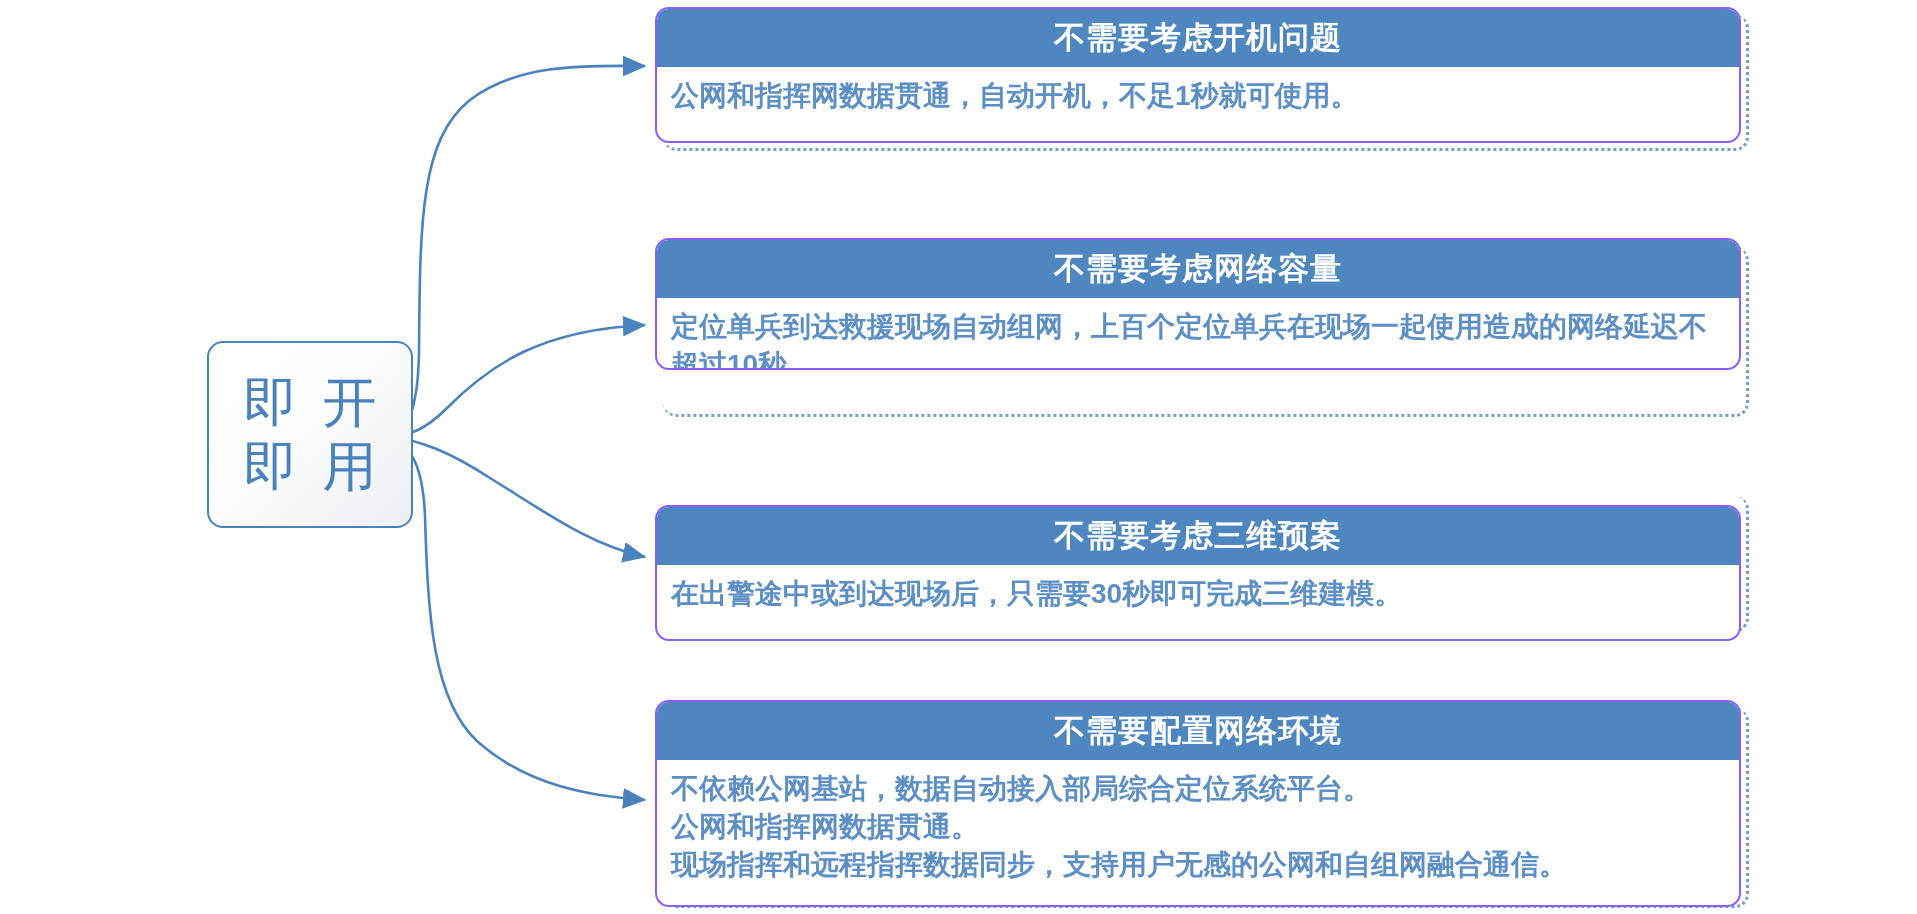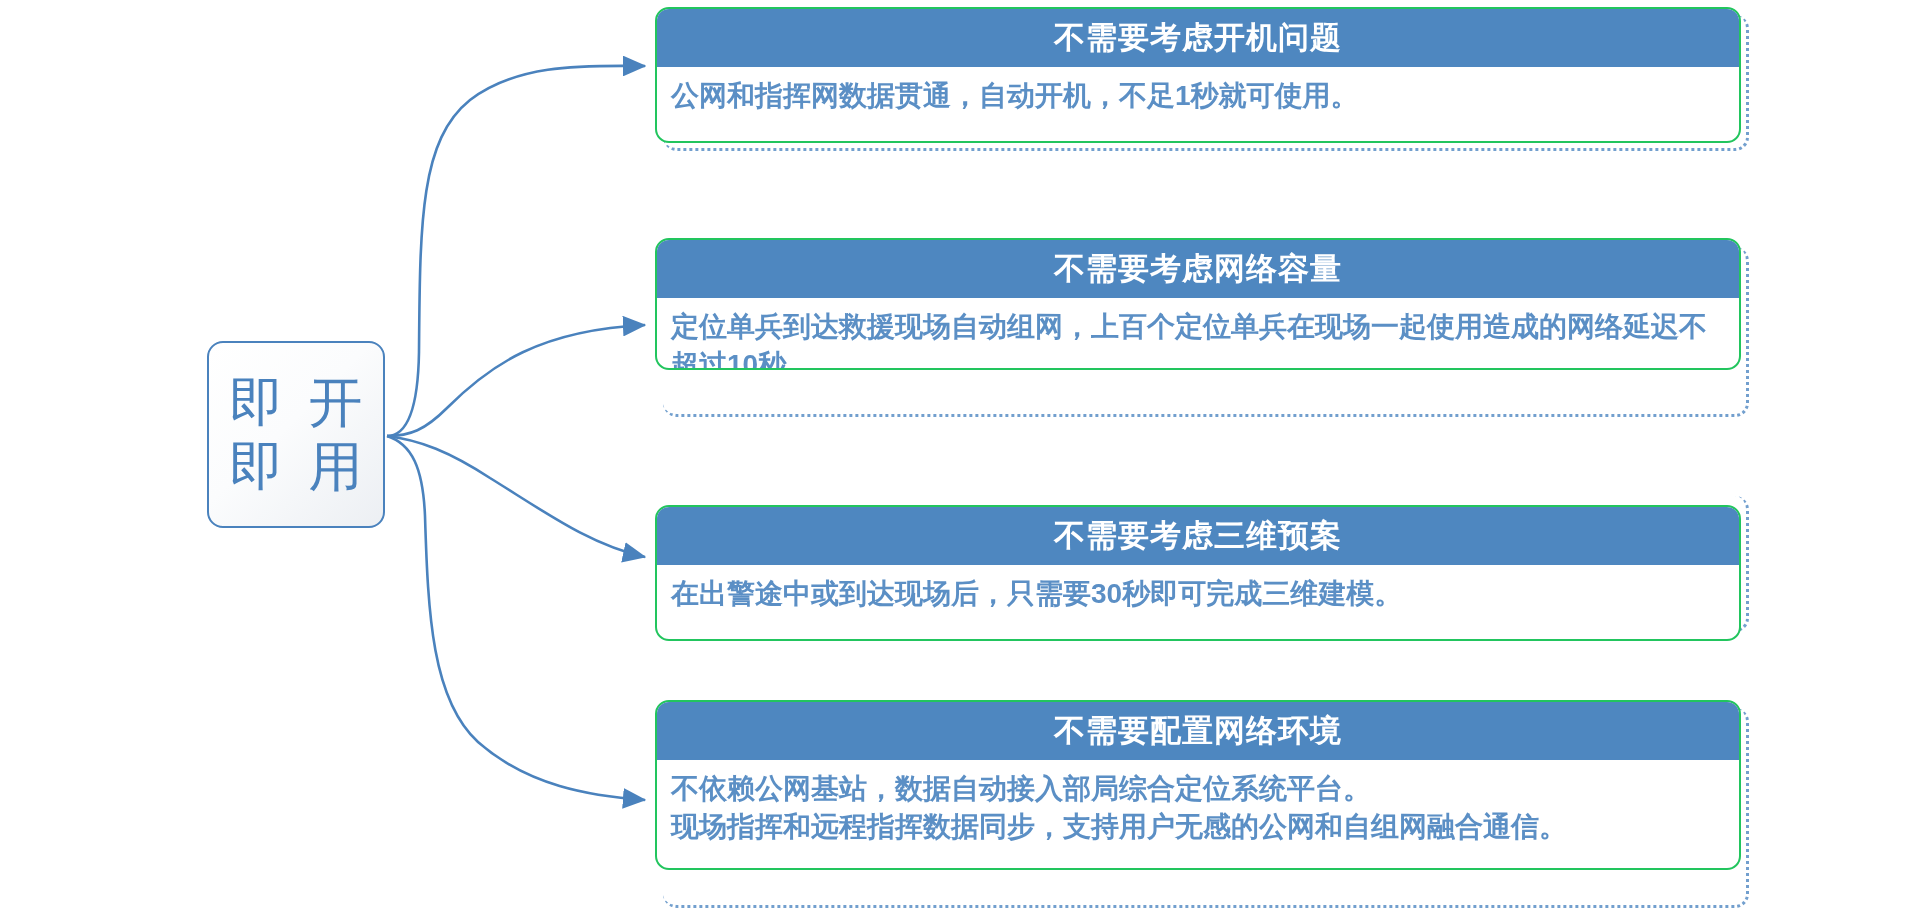--- a/index.html
+++ b/index.html
@@ -13,21 +13,21 @@
     position: relative;
     overflow: hidden;
     font-family: "Liberation Sans", "DejaVu Sans", sans-serif;
   }
 
   
   #root-node {
     position: absolute;
     left: 207px;
     top: 341px;
-    width: 178px;
+    width: 206px;
     height: 187px;
     box-sizing: border-box;
     border: 2px solid #4a82bd;
     border-radius: 16px;
     background: linear-gradient(135deg, #ffffff 0%, #fbfcfd 45%, #eceff3 100%);
     display: flex;
     flex-direction: column;
     align-items: center;
     justify-content: center;
     line-height: 1.18;
@@ -50,21 +50,21 @@
     height: 914px;
     pointer-events: none;
   }
 
   
   .card {
     position: absolute;
     left: 655px;
     width: 1086px;
     box-sizing: border-box;
-    border: 2px solid #22c55e;
+    border: 2px solid #8b5cf6;
     border-radius: 14px;
     background: #ffffff;
     overflow: hidden;
   }
   .card-shadow {
     position: absolute;
     left: 663px;
     width: 1086px;
     box-sizing: border-box;
     border: 3px dotted #5a8fc6;
@@ -96,21 +96,21 @@
   .card-body .body-line {
     white-space: normal;
   }
 
   #card-1 { top: 7px;   height: 136px; z-index: 2; }
   #shadow-1 { top: 15px; height: 136px; }
   #card-2 { top: 238px; height: 132px; z-index: 2; }
   #shadow-2 { top: 247px; height: 170px; }
   #card-3 { top: 505px; height: 136px; z-index: 2; }
   #shadow-3 { top: 496px; height: 136px; }
-  #card-4 { top: 700px; height: 170px; z-index: 2; }
+  #card-4 { top: 700px; height: 207px; z-index: 2; }
   #shadow-4 { top: 708px; height: 200px; }
 </style>
 </head>
 <body>
 
 <svg id="connectors" viewBox="0 0 1917 914" width="1917" height="914" xmlns="http://www.w3.org/2000/svg">
   <defs>
     <marker id="arrowhead" markerWidth="9" markerHeight="8" refX="8.5" refY="4" orient="auto" markerUnits="strokeWidth">
       <path d="M0,0 L9,4 L0,8 z" fill="#4a82bd"></path>
     </marker>
@@ -152,15 +152,16 @@
   <div class="card-header">不需要考虑三维预案</div>
   <div class="card-body">
     <div class="body-line">在出警途中或到达现场后，只需要30秒即可完成三维建模。</div>
   </div>
 </div>
 
 <div id="card-4" class="card">
   <div class="card-header">不需要配置网络环境</div>
   <div class="card-body">
     <div class="body-line">不依赖公网基站，数据自动接入部局综合定位系统平台。</div>
+    <div class="body-line">公网和指挥网数据贯通。</div>
     <div class="body-line">现场指挥和远程指挥数据同步，支持用户无感的公网和自组网融合通信。</div>
   </div>
 </div>
 
 </body></html>

